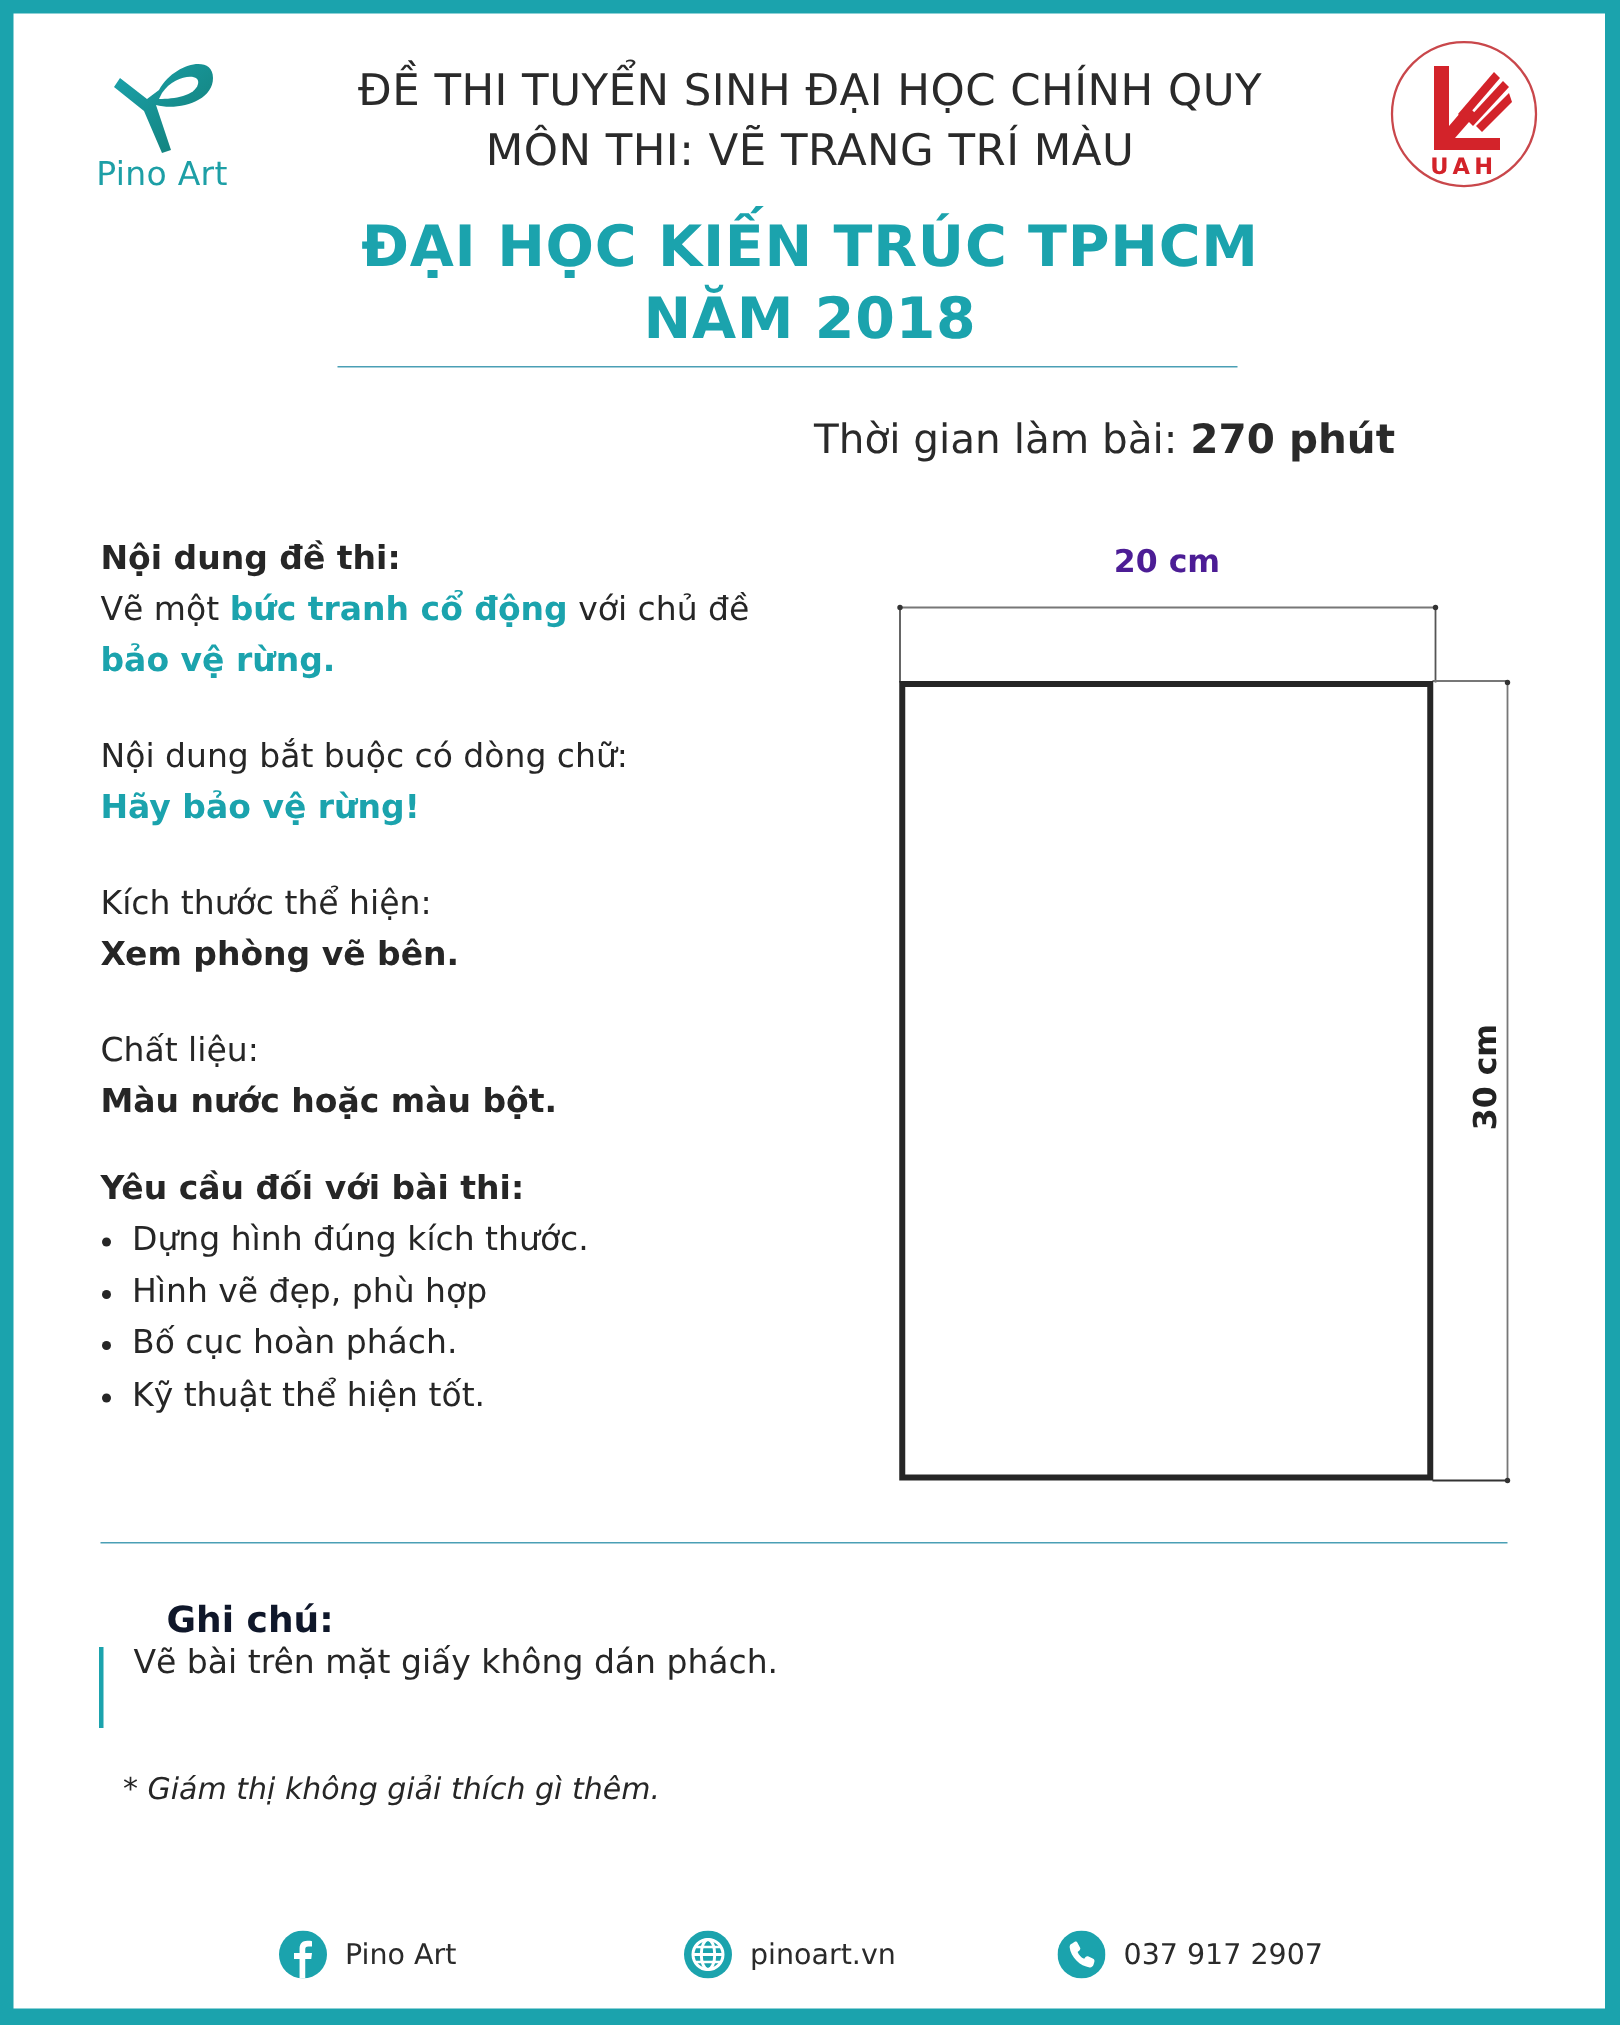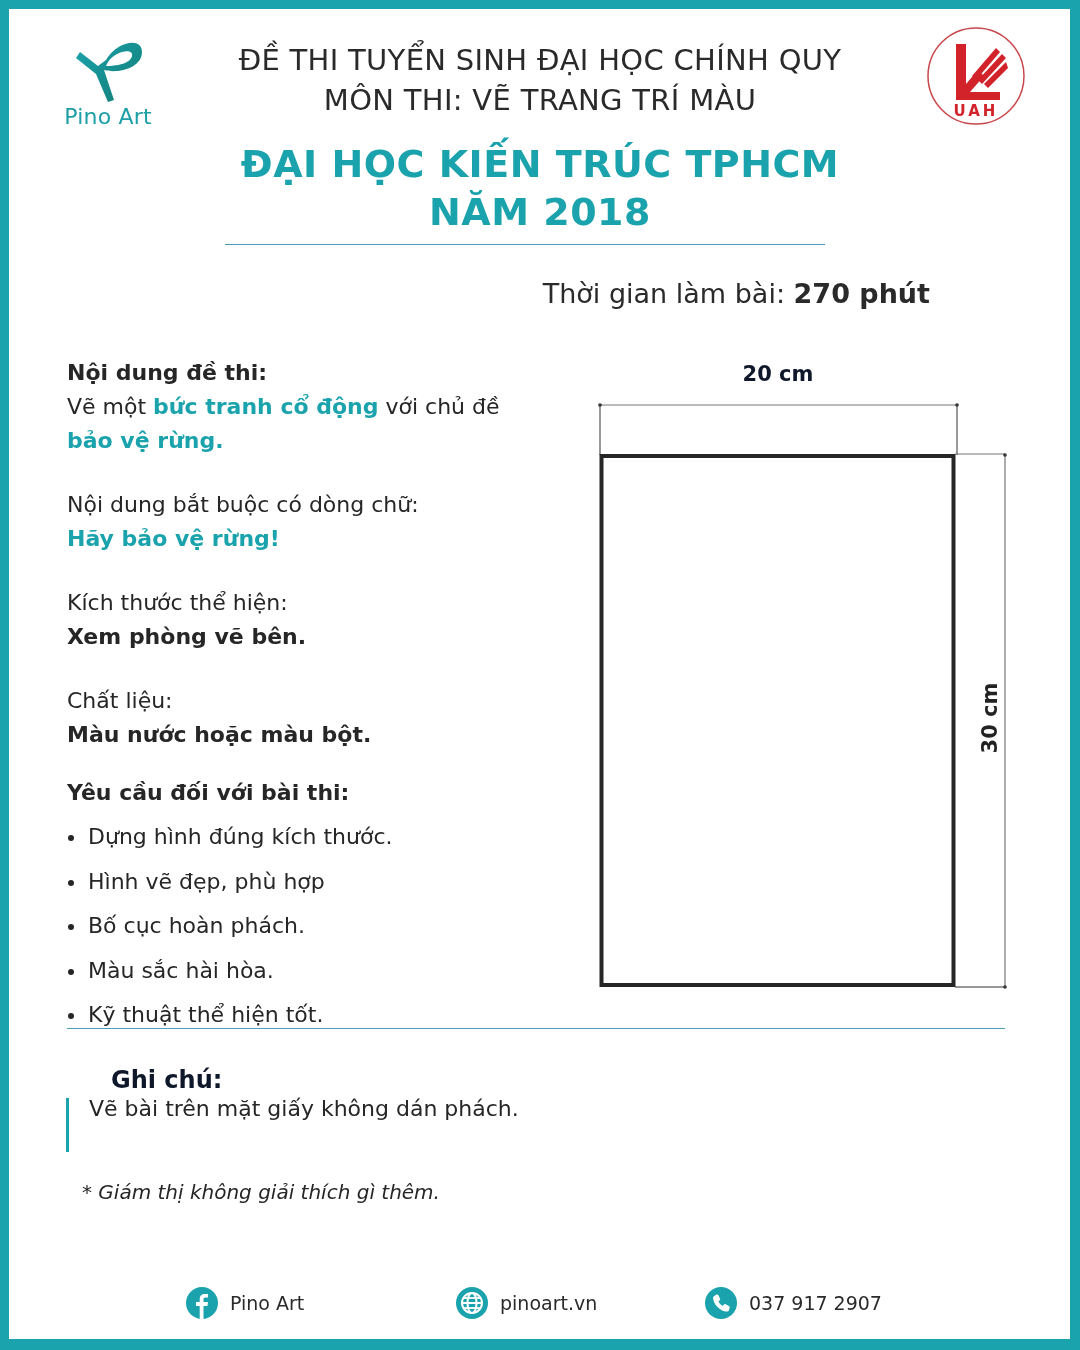--- a/index.html
+++ b/index.html
@@ -22,25 +22,25 @@
   .time { left: 150px; top: 278px; width: 780px; text-align: right; font-size: 27px; color: #2a2a2a; }
   .time b { font-weight: bold; }
 
   
   .left { left: 67px; top: 356px; width: 480px; font-size: 22px; line-height: 34px; color: #262626; }
   .blk { margin-bottom: 30px; }
   .bold { font-weight: bold; }
   .teal { color: #1ba3ad; font-weight: bold; }
   .req-title { font-weight: bold; }
   ul.req { list-style: none; }
-  ul.req li { position: relative; padding-left: 21px; line-height: 34.5px; margin-top: 10px; }
+  ul.req li { position: relative; padding-left: 21px; line-height: 34.5px; }
   ul.req li::before { content: ""; position: absolute; left: 1px; top: 15px; width: 6px; height: 6px; border-radius: 50%; background: #262626; }
 
   
-  .dim-w-label { left: 592px; top: 362px; width: 372px; text-align: center; font-size: 21px; font-weight: bold; color: #0f172a; }
+  .dim-w-label { left: 592px; top: 362px; width: 372px; text-align: center; font-size: 21px; font-weight: bold; color: #4c1d95; }
   .dim-h-label { left: 930px; top: 706px; width: 120px; text-align: center; font-size: 21px; font-weight: bold; color: #222; transform: rotate(-90deg); transform-origin: center center; }
   .drawing-svg { left: 0; top: 0; width: 1080px; height: 1350px; pointer-events: none; }
 
   .mid-rule { left: 67px; top: 1028px; width: 938px; height: 1px; background: #4a9fb5; }
 
   
   .notes-title { left: 67px; top: 1066px; font-size: 24px; font-weight: bold; color: #0f172a; margin-left: 44px; }
   .notes-bar { left: 66px; top: 1098px; width: 3px; height: 54px; background: #1ba3ad; }
   .notes-lines { left: 89px; top: 1092px; font-size: 22px; line-height: 34.5px; color: #262626; }
   .notes-foot { left: 82px; top: 1180px; font-size: 20px; font-style: italic; color: #262626; }
@@ -105,21 +105,20 @@
   <div class="blk" style="margin-bottom:24px">
     <div>Chất liệu:</div>
     <div class="bold">Màu nước hoặc màu bột.</div>
   </div>
   <div>
     <div class="req-title">Yêu cầu đối với bài thi:</div>
     <ul class="req">
       <li>Dựng hình đúng kích thước.</li>
       <li>Hình vẽ đẹp, phù hợp</li>
       <li>Bố cục hoàn phách.</li>
-      <li>Màu sắc hài hòa.</li>
       <li>Kỹ thuật thể hiện tốt.</li>
     </ul>
   </div>
 </div>
 
 <svg class="abs drawing-svg" viewBox="0 0 1080 1350">
 
   <line x1="600" y1="405" x2="957" y2="405" stroke="#777" stroke-width="1.2"></line>
   <line x1="600" y1="405" x2="600" y2="455" stroke="#555" stroke-width="1.2"></line>
   <line x1="957" y1="405" x2="957" y2="455" stroke="#555" stroke-width="1.2"></line>

